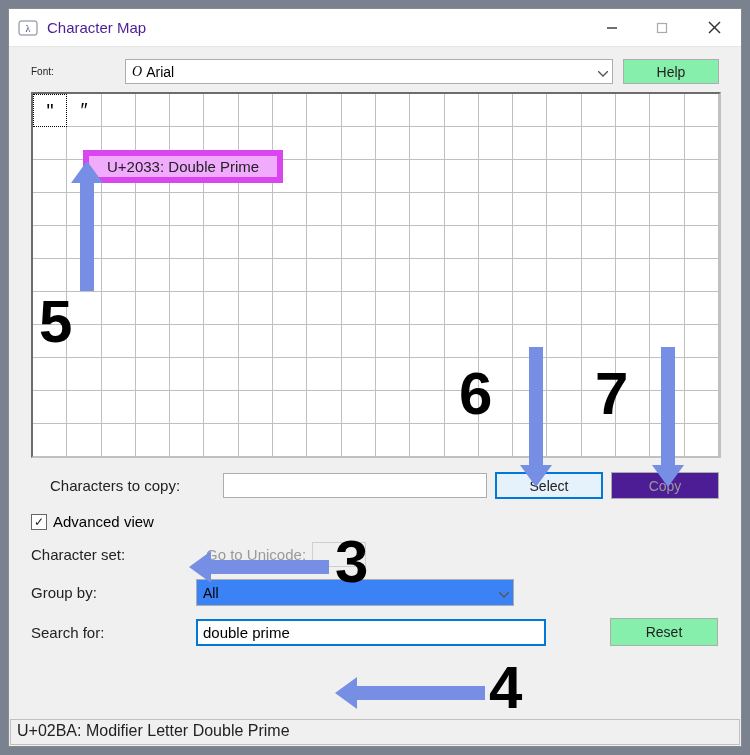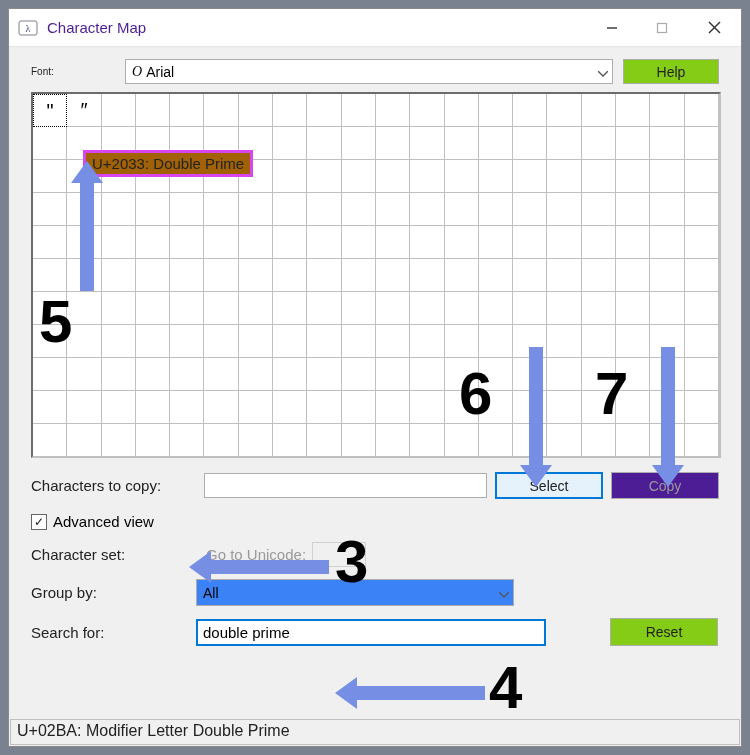--- a/index.html
+++ b/index.html
@@ -58,21 +58,21 @@
   }
   .dropdown .chev {
     position: absolute; right: 4px; top: 50%; transform: translateY(-50%);
     color: #555;
   }
   .font-dropdown { flex: 1; margin-right: 10px; }
   .font-italic-o { font-style: italic; font-family: "Times New Roman", serif; margin-right: 4px; font-size:14px; }
   .btn {
     height: 30px;
     min-width: 98px;
-    background: #84cc16;
+    background: #86efac;
     border: 1px solid #adadad;
     display: inline-flex;
     align-items: center; justify-content: center;
     font-size: 14px;
     padding: 0 14px;
     color: #222;
   }
   .btn.disabled { color: #9a9a9a; background: #4c1d95; }
   .btn.accent { border: 2px solid #0078d7; background: #e5f1fb; }
 
@@ -84,30 +84,30 @@
     background: #fff;
     position: relative;
     overflow: hidden;
   }
   .grid-table { display: grid; grid-template-columns: repeat(20, 34.3px); grid-template-rows: repeat(11, 33px); }
   .grid-cell { border-right: 1px solid #c0c0c0; border-bottom: 1px solid #c0c0c0; font-size: 20px; text-align: center; line-height: 32px; }
   .grid-cell.sel { border: 1px dotted #000; }
   .tooltip {
     position: absolute;
     left: 50px; top: 56px;
-    background: #a16207;
-    border: 3px solid #d946ef;
-    padding: 2px 6px;
+    background: #f0abfc;
+    border: 6px solid #d946ef;
+    padding: 2px 18px;
     font-size: 15px;
     color: #222;
     white-space: nowrap;
   }
 
   .copy-row { margin-top: 14px; display: flex; align-items: center; gap: 8px; }
-  .copy-row .label { width: 165px; font-size: 15px; }
+  .copy-row .label { width: 165px; font-size: 15px; margin-left: 19px; }
   .textinput {
     background: #fff;
     border: 1px solid #adadad;
     height: 25px;
     padding: 0 5px;
     font-size: 14px;
     color: #222;
     font-family: inherit;
     outline: none;
   }

